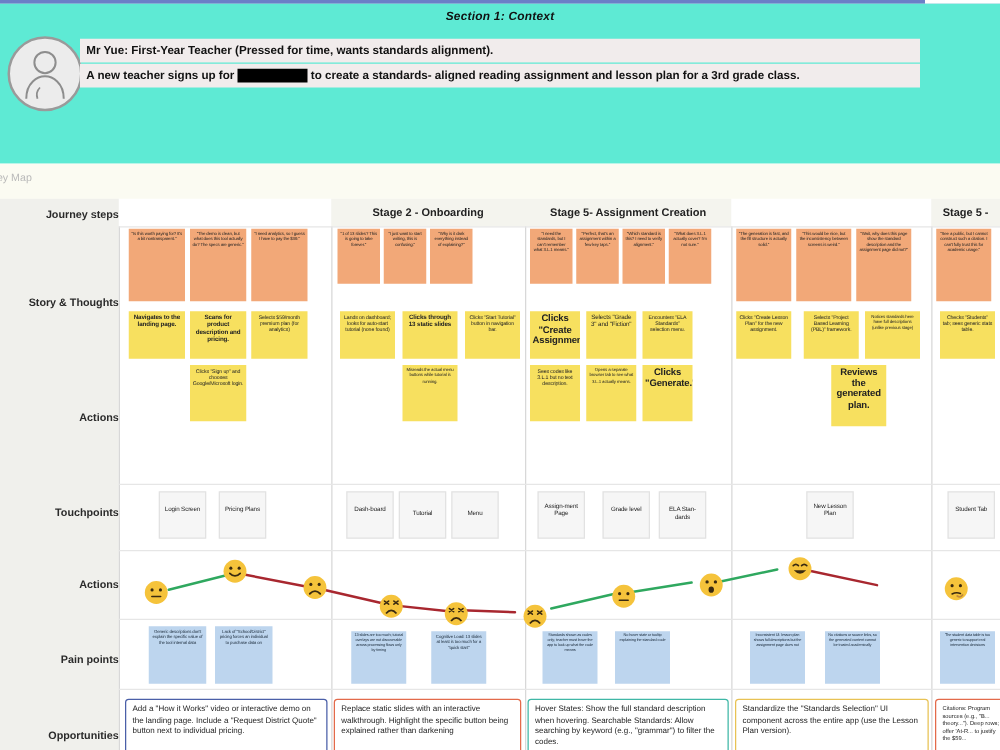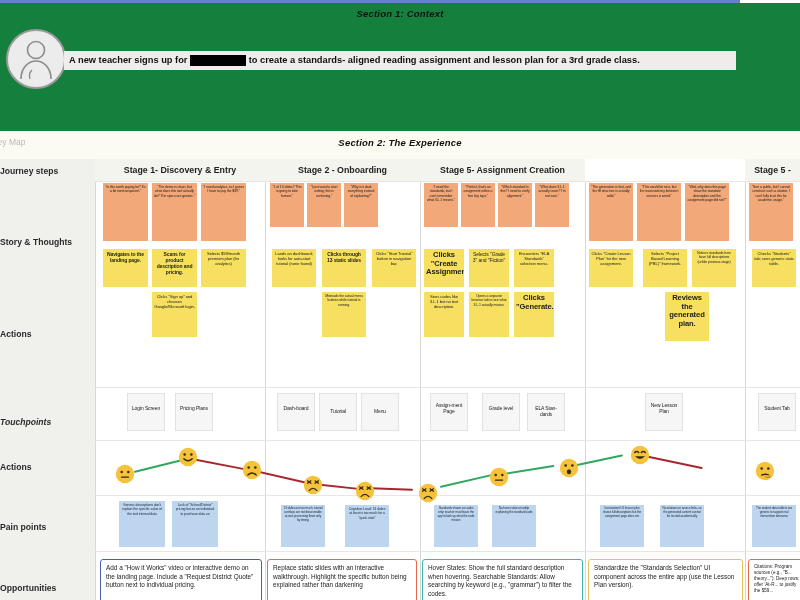--- a/index.html
+++ b/index.html
@@ -7,21 +7,21 @@
     width:800px;height:600px;overflow:hidden;
     background:#ffffff;
     font-family:"Liberation Sans","DejaVu Sans",sans-serif;
     color:#1b1b1b;
     position:relative;
   }
   .topbar{position:absolute;left:0;top:0;width:800px;height:3px;background:#6b7fc7;}
   .topbar.white-cap{left:740px;width:60px;background:#ffffff;}
 
   
-  #section1{position:absolute;left:0;top:3px;width:800px;height:128px;background:#15803d;}
+  #section1{position:absolute;left:0;top:3px;width:800px;height:128px;background:#5eead4;}
   .sec-title{
     position:absolute;width:100%;text-align:center;top:5px;
     font-size:9.5px;font-weight:bold;font-style:italic;letter-spacing:.2px;color:#111;
   }
   #avatar{
     position:absolute;left:6px;top:26px;width:56px;height:56px;border-radius:50%;
     background:#ececec;border:2px solid #9a9a9a;
   }
   #avatar svg{position:absolute;left:8px;top:7px;}
   .ctx-block{position:absolute;left:64px;width:672px;}
@@ -35,21 +35,21 @@
   #section2{position:absolute;left:0;top:131px;width:800px;height:469px;background:#ffffff;}
   #sec2head{position:absolute;left:0;top:0;width:800px;height:28px;background:#fbfbf2;}
   #sec2head .sec-title{top:6px;}
   .corner-label{position:absolute;left:-10px;top:6px;font-size:8.5px;color:#b9b9b9;}
 
   #grid{position:absolute;left:0;top:28px;width:800px;height:441px;}
   .labelcol{
     position:absolute;left:0;top:0;width:95px;height:441px;background:#f0f0ec;
   }
   .rowlabel{
-    position:absolute;left:0;width:95px;text-align:left;
+    position:absolute;left:0;width:95px;text-align:right;
     font-size:8.6px;font-weight:bold;color:#2a2a2a;
   }
 
   .stagehead{position:absolute;top:0;height:22px;background:#f4f4ee;}
   .stagehead span{
     display:block;text-align:center;line-height:22px;
     font-size:8.8px;font-weight:bold;color:#222;white-space:nowrap;
   }
   .vdiv{position:absolute;width:1px;background:#d8d8d8;}
   .hdiv{position:absolute;left:95px;width:705px;height:1px;background:#e6e6e6;}
@@ -91,50 +91,51 @@
   <div class="sec-title">Section 1: Context</div>
 
   <div id="avatar">
     <svg width="40" height="42" viewBox="0 0 40 42">
       <circle cx="20" cy="12" r="8.5" fill="none" stroke="#8d8d8d" stroke-width="1.6"></circle>
       <path d="M5 41 C5 28 14 23 20 23 C26 23 35 28 35 41" fill="none" stroke="#8d8d8d" stroke-width="1.6"></path>
       <path d="M16 32 C13 35 13 38 14 41" fill="none" stroke="#8d8d8d" stroke-width="1.4"></path>
     </svg>
   </div>
 
+  <div class="ctx-block" style="top:28px;">
+    <div class="ctx-row">
+      <span>Mr Yue: First-Year Teacher (Pressed for time, wants standards alignment).</span>
+    </div>
+  </div>
 
   <div class="ctx-block" style="top:48px;">
     <div class="ctx-row">
       <span>A new teacher signs up for </span><span class="redact" style="width:56px;height:11px;"></span><span> to create a standards- aligned reading assignment and lesson plan for a 3rd grade class.</span>
     </div>
   </div>
 
 </div>
 
 <div id="section2">
 
   <div id="sec2head">
     <div class="corner-label">rney Map</div>
-    <div class="sec-title">Section 2: The Experience</div>
   </div>
 
   <div id="grid">
     <div class="labelcol"></div>
 
     <div class="rowlabel" style="top:7px;">Journey steps</div>
     <div class="rowlabel" style="top:78px;">Story &amp; Thoughts</div>
     <div class="rowlabel" style="top:170px;">Actions</div>
-    <div class="rowlabel" style="top:258px;font-style:italic;">Touchpoints</div>
+    <div class="rowlabel" style="top:246px;">Touchpoints</div>
     <div class="rowlabel" style="top:303px;">Actions</div>
     <div class="rowlabel" style="top:363px;">Pain points</div>
     <div class="rowlabel" style="top:424px;">Opportunities</div>
 
-    <div class="stagehead" style="left:95px;width:170px;">
-        <span>Stage 1- Discovery &amp; Entry</span>
-      </div>
     <div class="stagehead" style="left:265px;width:155px;">
         <span>Stage 2 - Onboarding</span>
       </div>
     <div class="stagehead" style="left:420px;width:165px;">
         <span>Stage 5- Assignment Creation</span>
       </div>
     <div class="stagehead" style="left:745px;width:55px;">
         <span>Stage 5 -</span>
       </div>
 

